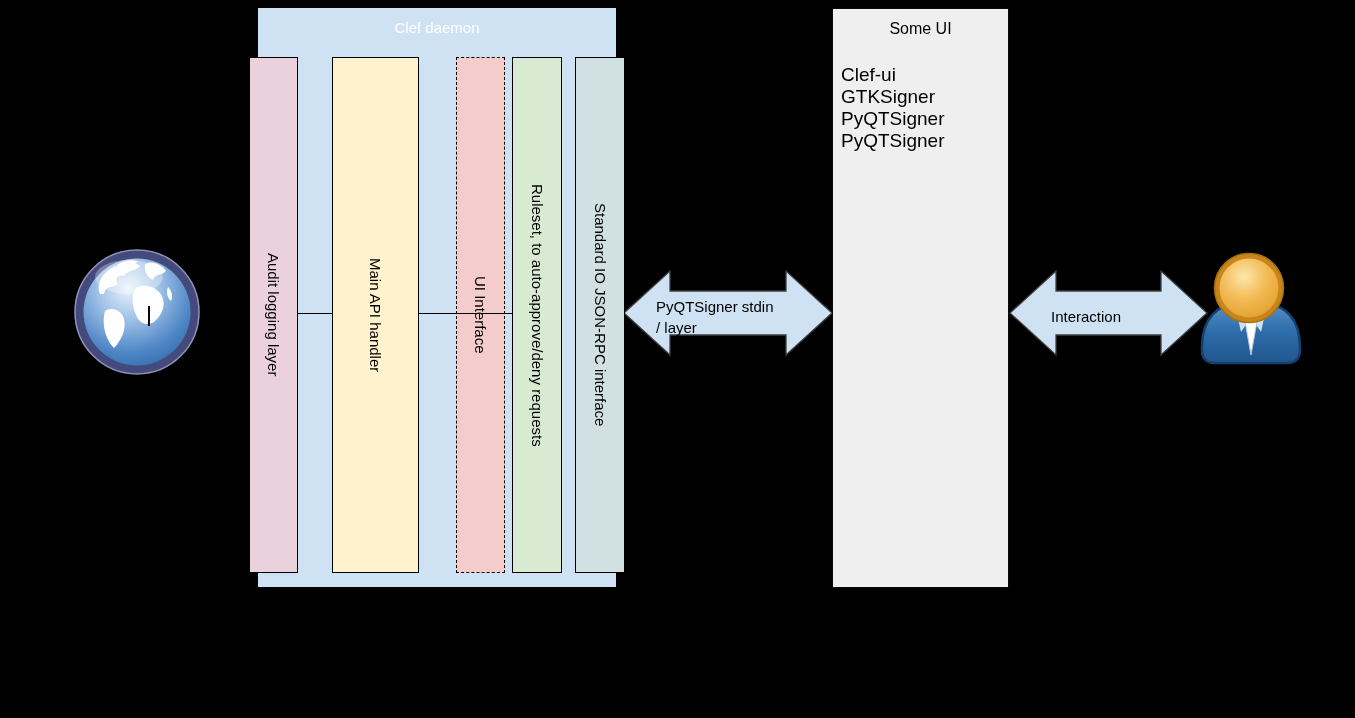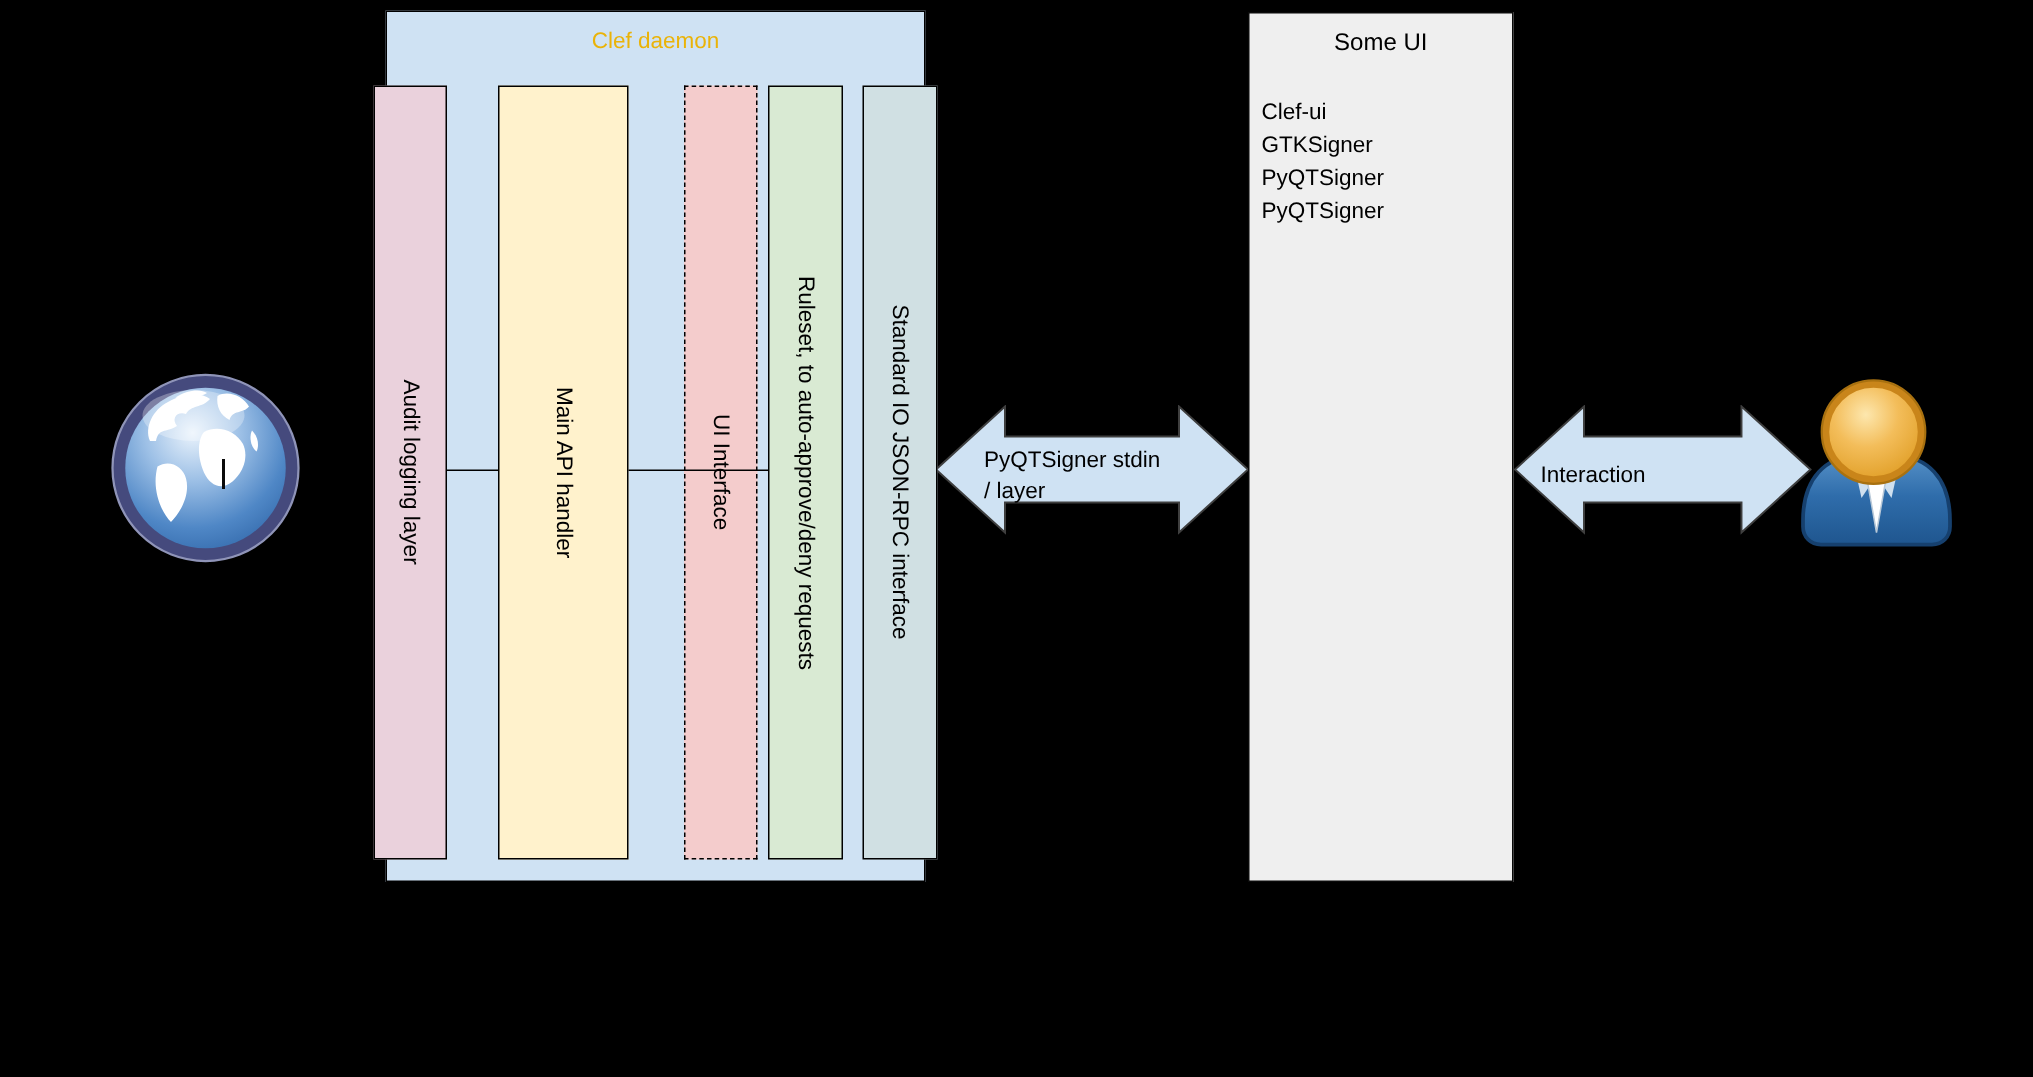--- a/index.html
+++ b/index.html
@@ -2,47 +2,47 @@
 <html><head>
 <meta charset="utf-8">
 <style>
   html,body{margin:0;padding:0;background:#000;}
   body{font-family:"Liberation Sans",sans-serif;}
   #canvas{position:relative;width:1355px;height:718px;background:#000;overflow:hidden;}
   .abs{position:absolute;box-sizing:border-box;}
 
   
   #clef-container{left:257px;top:7px;width:360px;height:581px;background:#cfe2f3;border:1px solid #000;}
-  #clef-title{left:257px;top:19px;width:360px;text-align:center;font-size:15px;color:#eab308;}
+  #clef-title{left:257px;top:19px;width:360px;text-align:center;font-size:15px;color:#ffffff;}
 
   
   .bar{top:57px;height:516px;border:1px solid #000;display:flex;align-items:center;justify-content:center;z-index:2;}
   .bar.dashed{border-style:dashed;}
   .vlabel{writing-mode:vertical-rl;text-orientation:mixed;font-size:15px;color:#000;white-space:nowrap;z-index:3;}
   #bar-audit{left:249px;width:49px;background:#ead1dc;}
   #bar-api{left:332px;width:87px;background:#fff2cc;}
   #bar-ui{left:456px;width:49px;background:#f4cccc;}
   #bar-ruleset{left:512px;width:50px;background:#d9ead3;}
   #bar-stdio{left:575px;width:50px;background:#d0e0e3;}
 
   
   .hline{height:1px;background:#000;z-index:2;}
   #line-audit-api{left:298px;top:313px;width:34px;}
   #line-api-ruleset{left:419px;top:313px;width:93px;}
   #globe-tick{left:148px;top:306px;width:2px;height:20px;background:#0a0a0a;z-index:4;}
 
   
   .arrow-label{color:#000;font-size:15px;line-height:21px;z-index:5;}
   #arrow-left-label{left:656px;top:296px;}
-  #arrow-right-label{left:988px;top:306px;width:148px;text-align:center;}
+  #arrow-right-label{left:1012px;top:306px;width:148px;text-align:center;}
 
   
   #someui-box{left:832px;top:8px;width:177px;height:580px;background:#efefef;border:1px solid #0a0a0a;}
   #someui-title{left:832px;top:20px;width:177px;text-align:center;font-size:16px;color:#000;}
-  #someui-items{left:841px;top:64px;font-size:15px;line-height:22px;color:#000;}
+  #someui-items{left:841px;top:64px;font-size:19px;line-height:22px;color:#000;}
   #someui-items div{white-space:nowrap;}
 
   svg{display:block;}
 </style>
 </head>
 <body>
 
 <div id="canvas">
 
   <svg class="abs" style="left:72px;top:247px;" width="130" height="130" viewBox="0 0 130 130">

